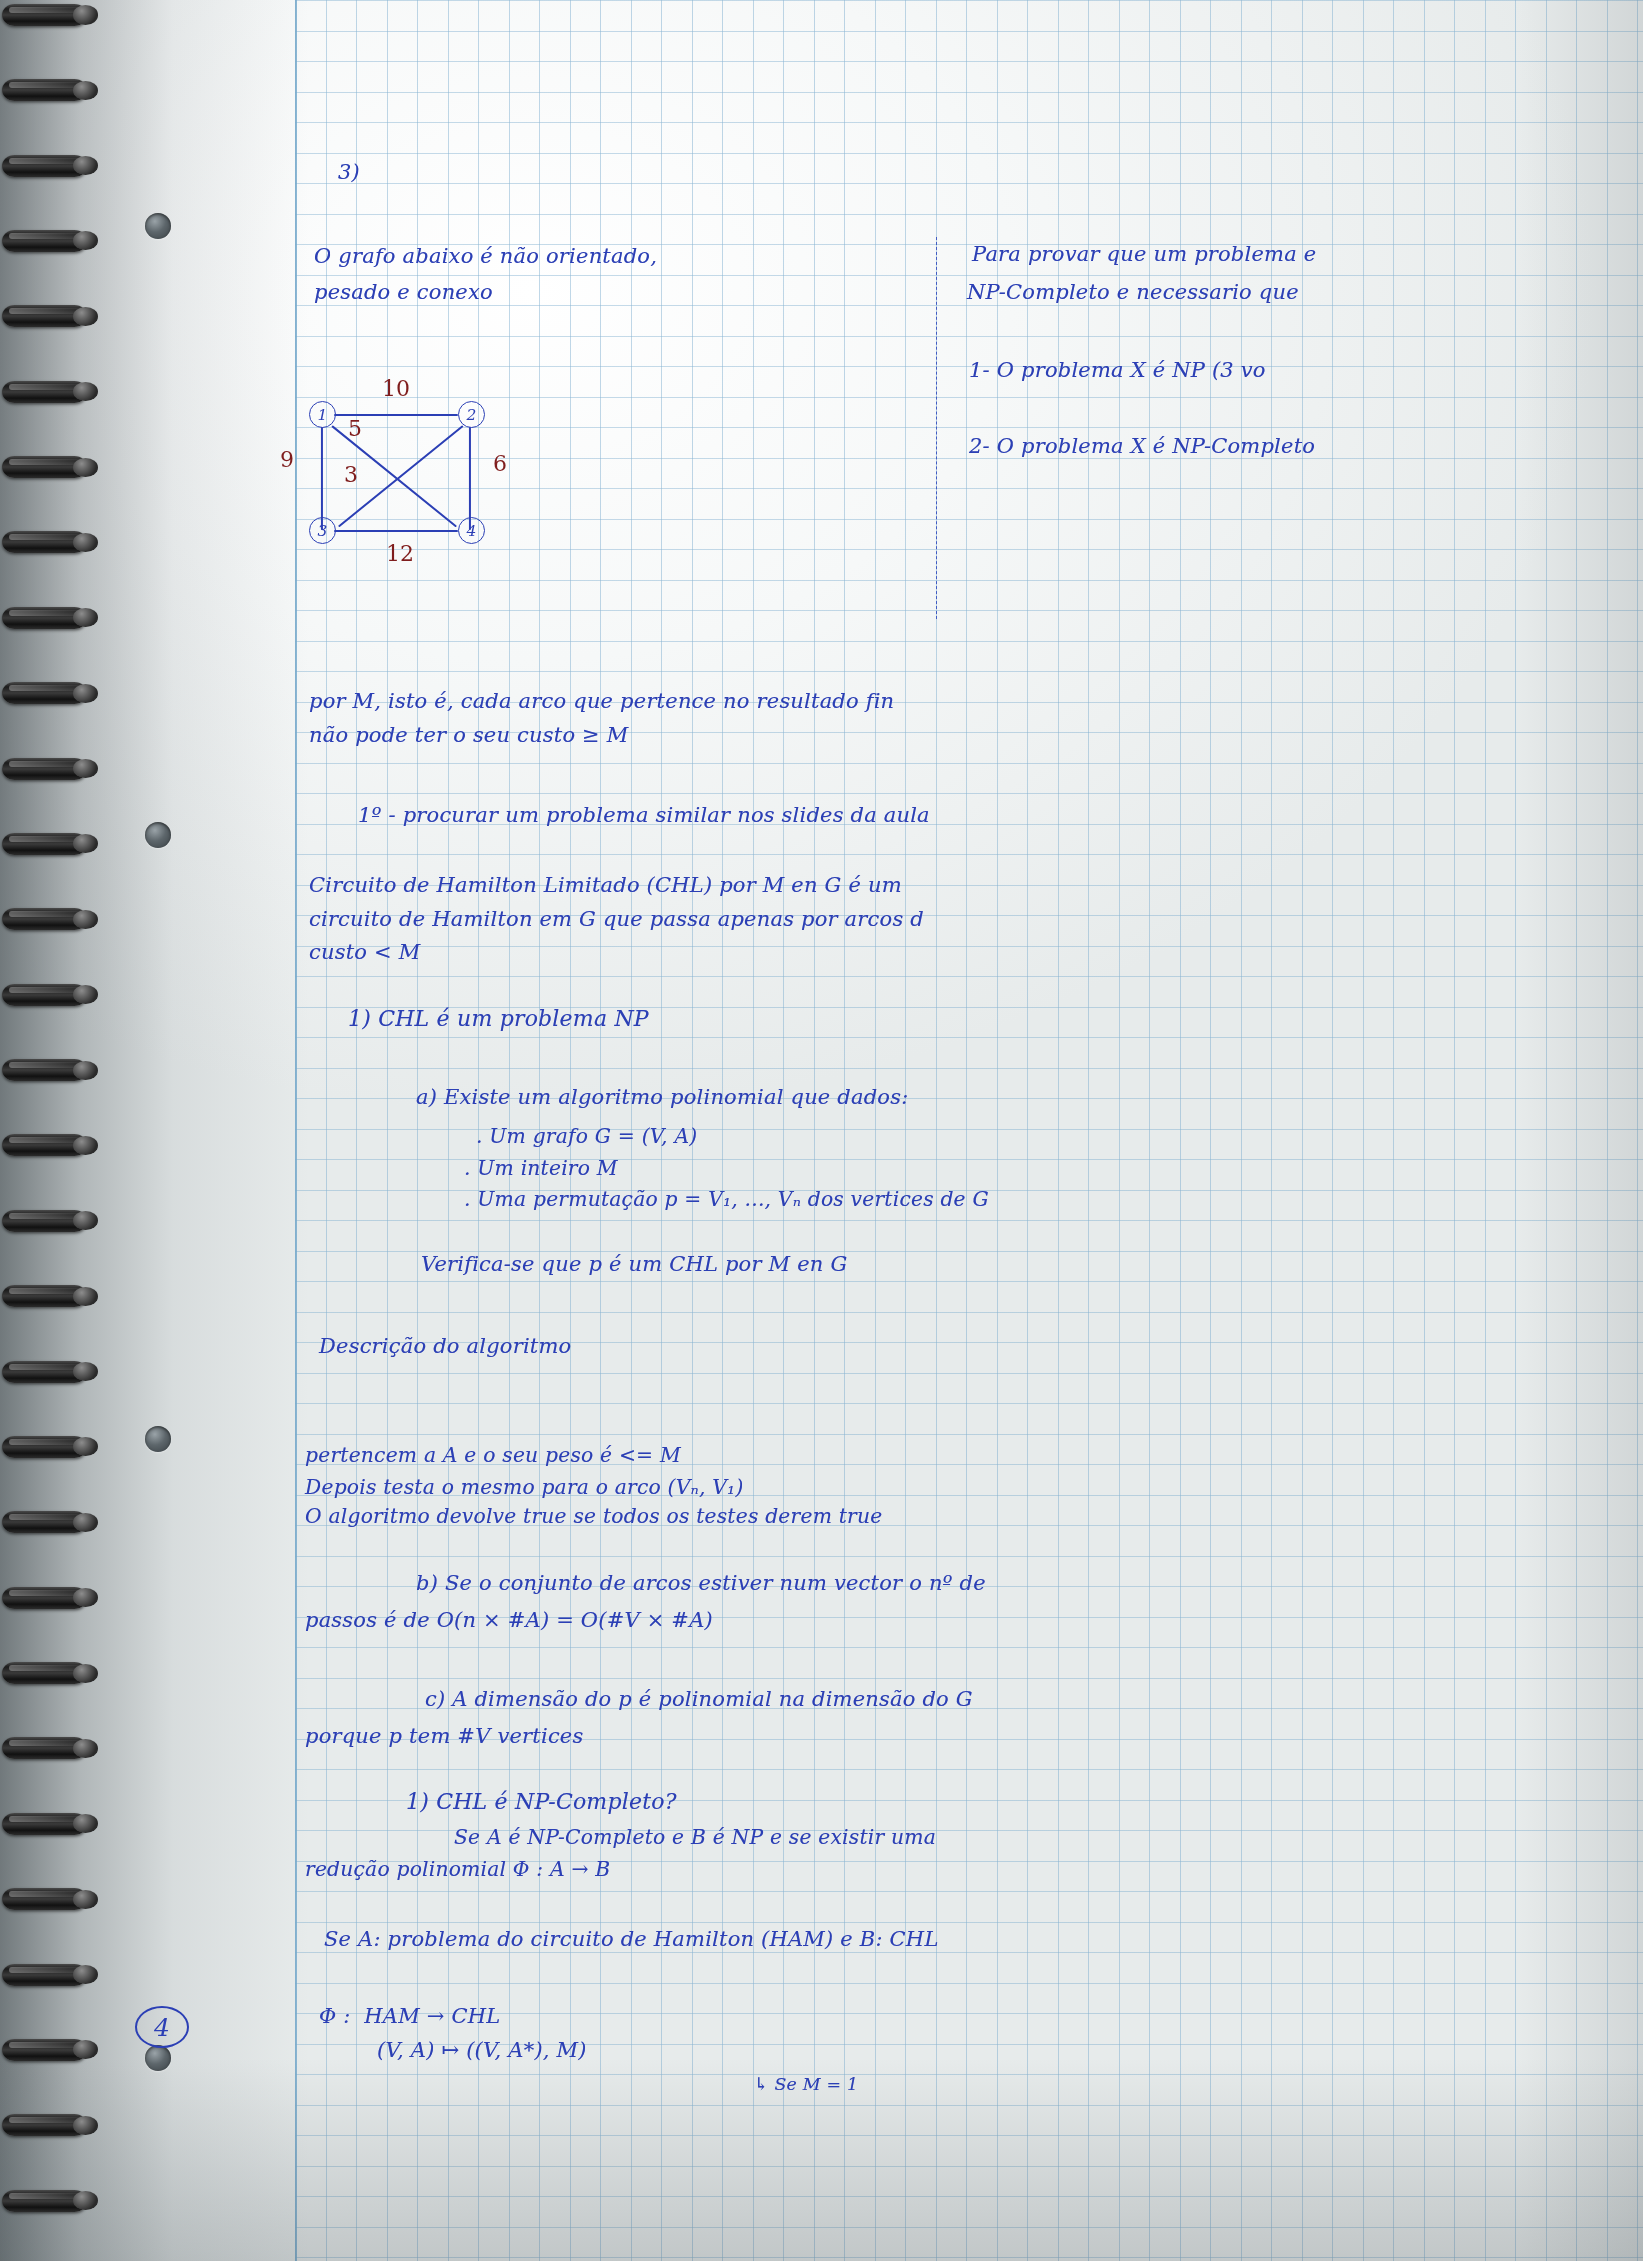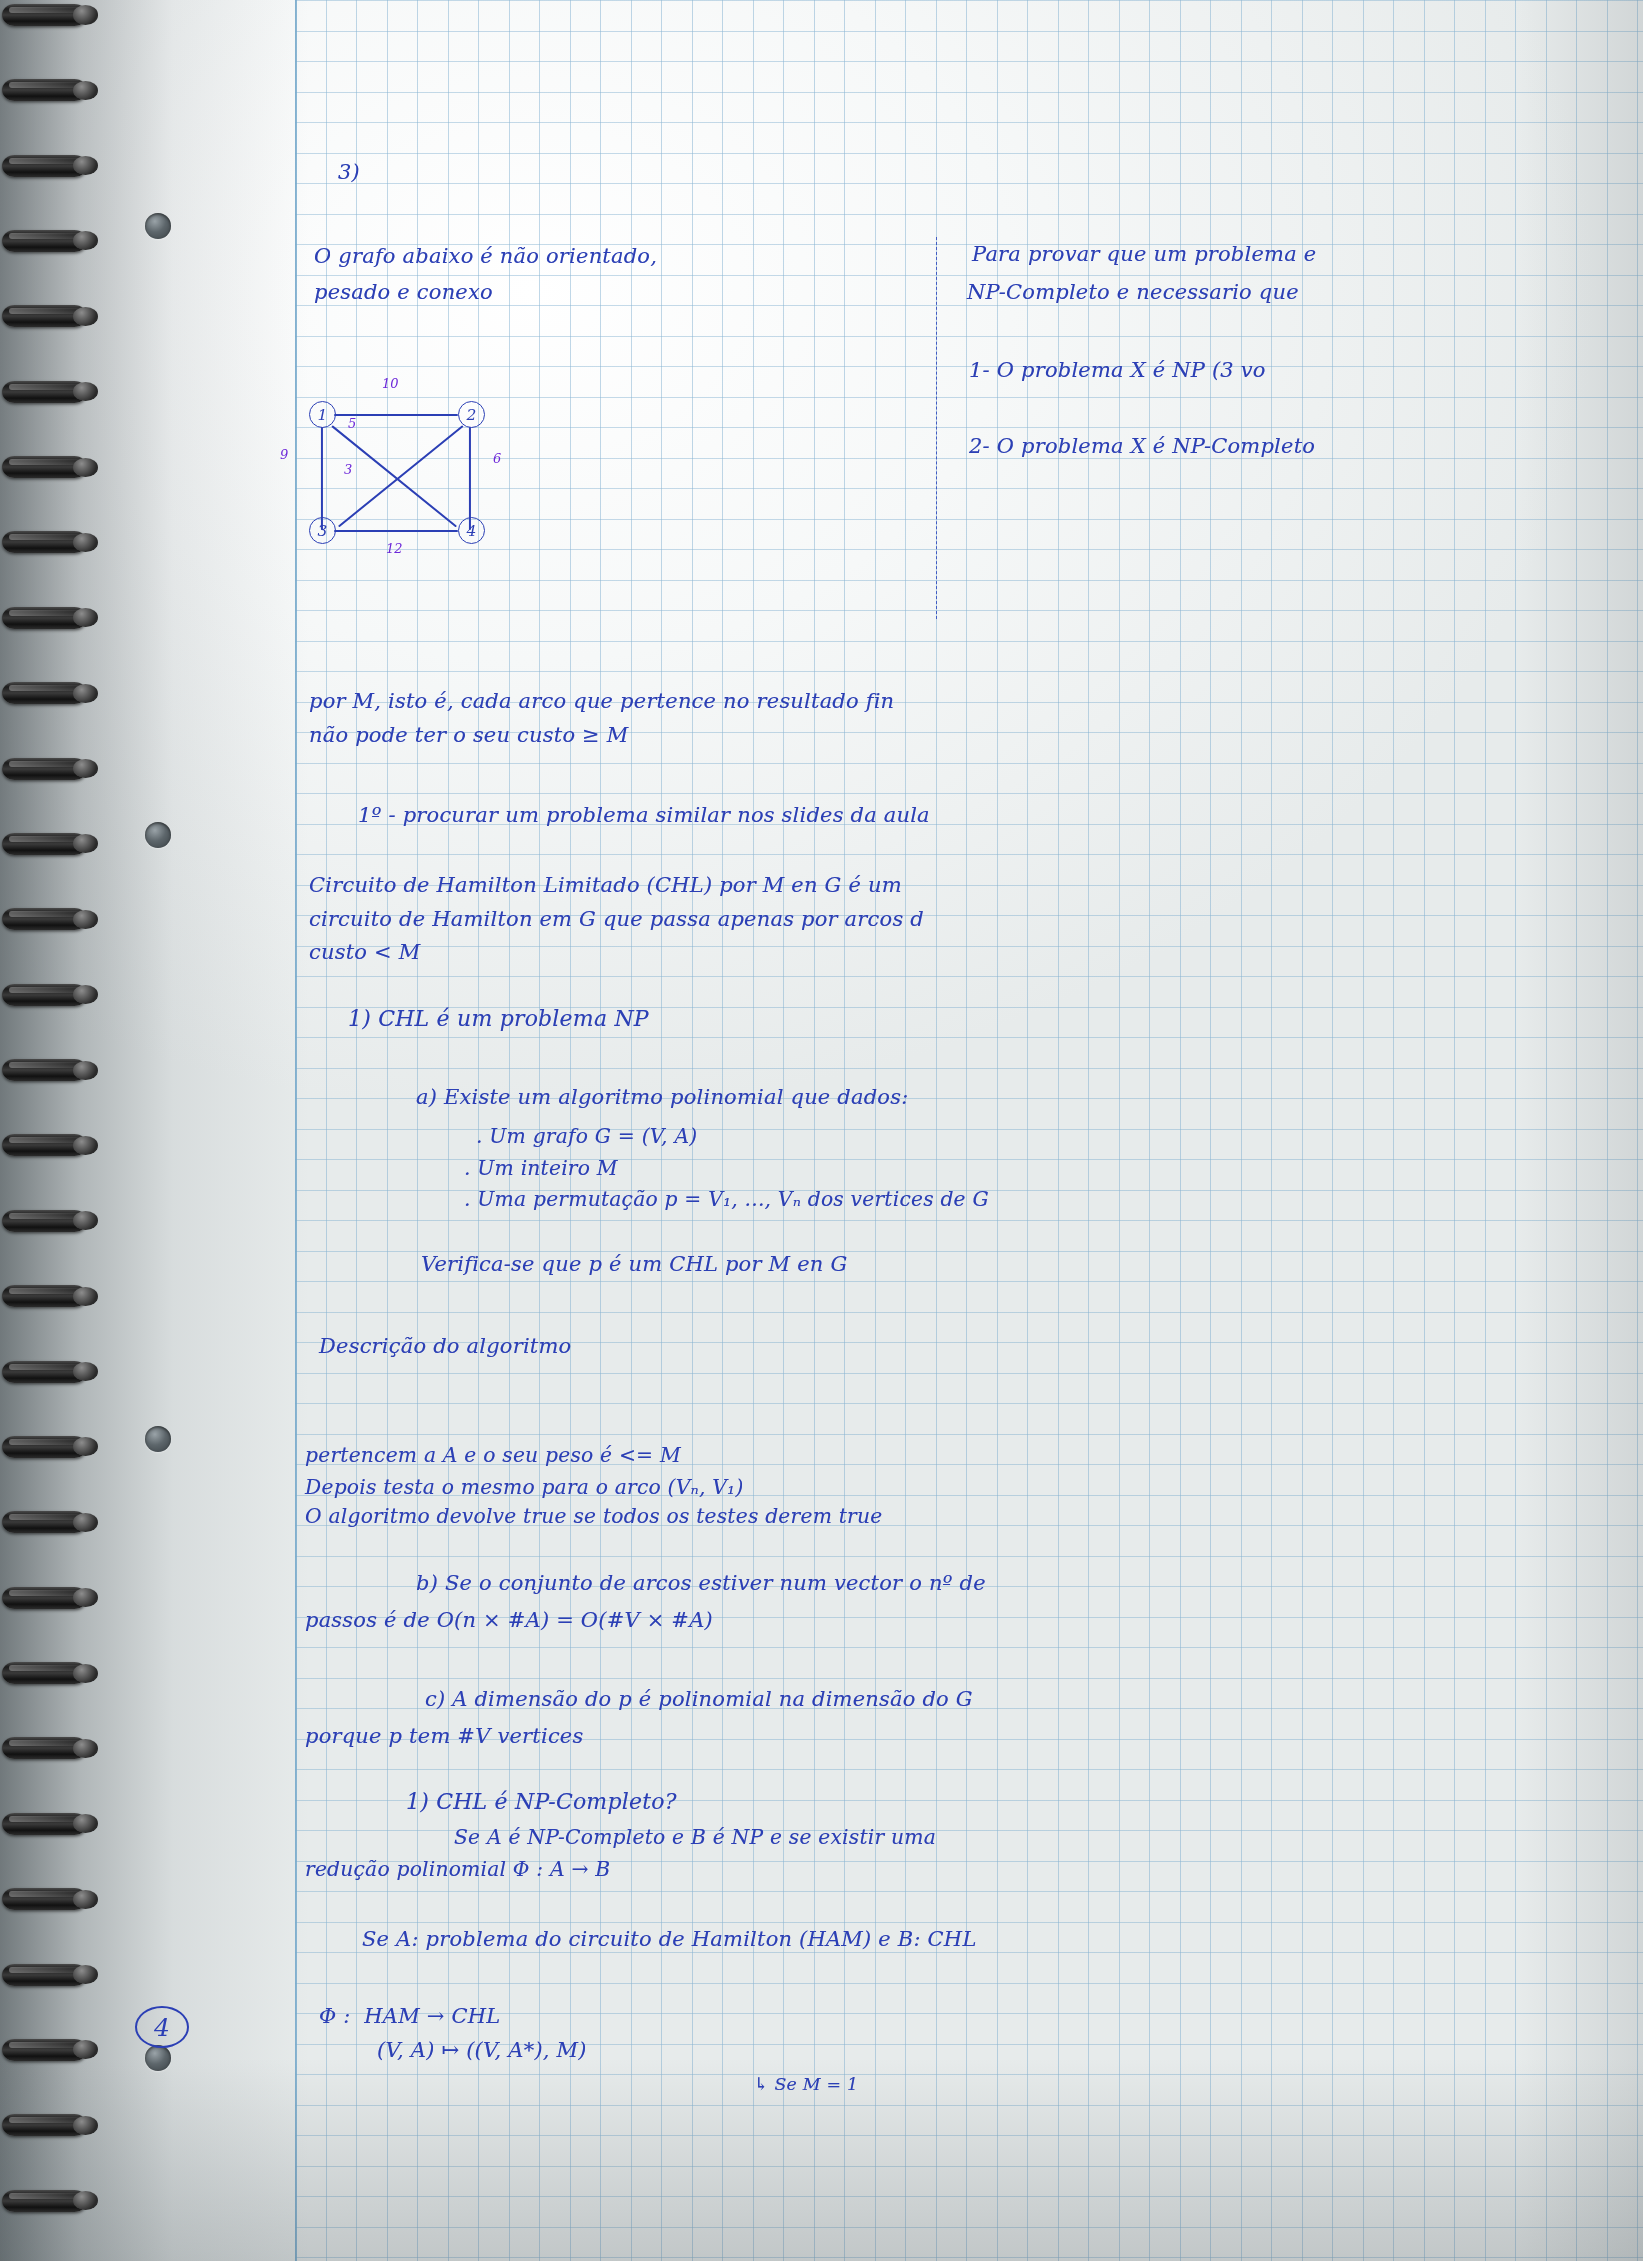--- a/index.html
+++ b/index.html
@@ -145,24 +145,23 @@
   }
   .edge {
     position: absolute;
     height: 1.9px;
     background: #2b3fb5;
     transform-origin: 0 50%;
     border-radius: 1px;
   }
   .wlabel {
     position: absolute;
-    color: #6d28d9;
+    color: #7f1d1d;
     font-family: "DejaVu Serif", serif;
-    font-style: italic;
-    font-size: 13px;
+    font-size: 22px;
   }
 
   
   .pagenum {
     position: absolute;
     width: 50px; height: 38px;
     border: 2.4px solid #2b3fb5;
     border-radius: 50%;
     color: #2b3fb5;
     font-family: "DejaVu Serif", serif;
@@ -316,21 +315,21 @@
   <div class="ink h2" style="left:416px; top:1571px;">b) Se o conjunto de arcos estiver num vector o nº de</div>
   <div class="ink h2" style="left:305px; top:1608px;">passos é de O(n × #A) = O(#V × #A)</div>
 
   <div class="ink h2" style="left:425px; top:1687px;">c) A dimensão do p é polinomial na dimensão do G</div>
   <div class="ink h2" style="left:305px; top:1724px;">porque p tem #V vertices</div>
 
   <div class="ink h1" style="left:406px; top:1789px;">1) CHL é NP-Completo?</div>
   <div class="ink h3" style="left:454px; top:1825px;">Se A é NP-Completo e B é NP e se existir uma</div>
   <div class="ink h3" style="left:305px; top:1857px;">redução polinomial Φ : A → B</div>
 
-  <div class="ink h2" style="left:324px; top:1927px;margin-left:38px;">Se A: problema do circuito de Hamilton (HAM) e B: CHL</div>
+  <div class="ink h2" style="left:324px; top:1927px;">Se A: problema do circuito de Hamilton (HAM) e B: CHL</div>
 
   <div class="ink h2" style="left:319px; top:2004px;">Φ :  HAM → CHL</div>
   <div class="ink h2" style="left:377px; top:2038px;">(V, A) ↦ ((V, A*), M)</div>
   <div class="ink sm" style="left:754px; top:2074px;">↳ Se M = 1</div>
 
   <div class="pagenum" style="left:135px; top:2006px;">4</div>
 
 </div>
 
 

